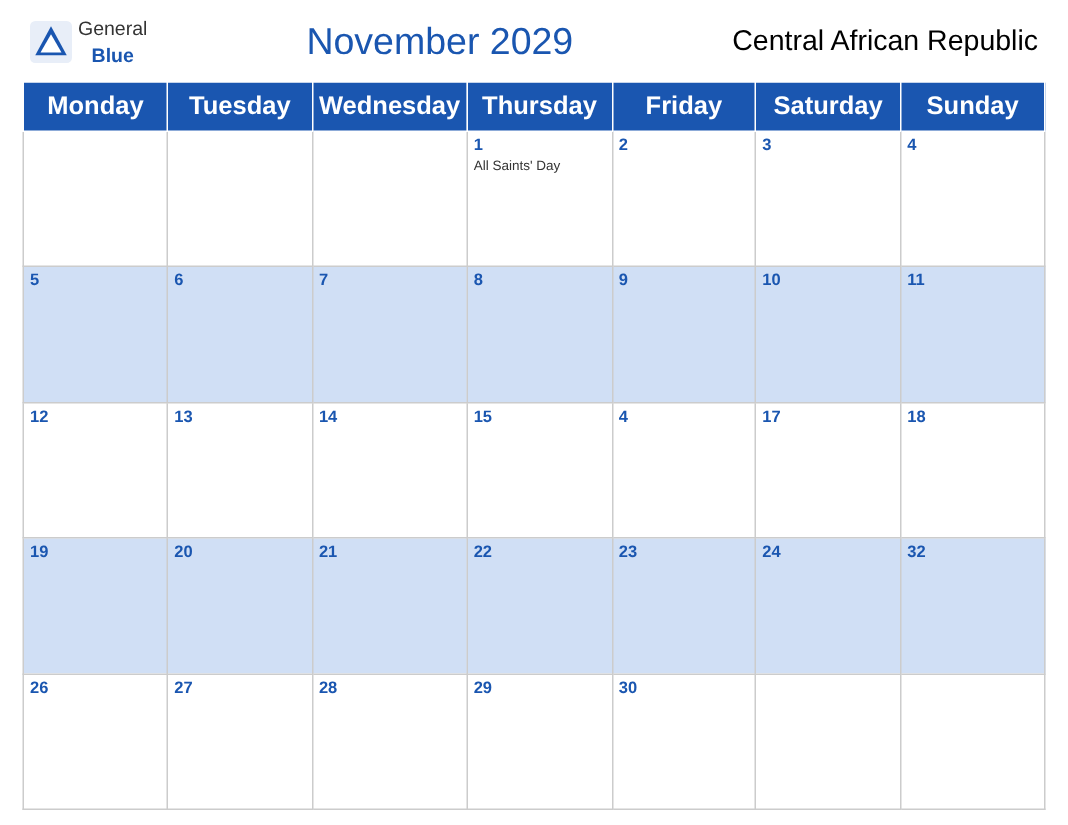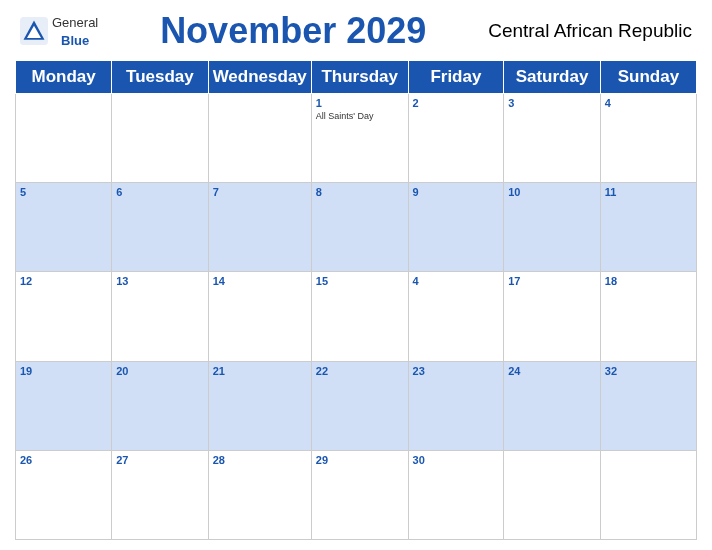--- a/index.html
+++ b/index.html
@@ -45,23 +45,23 @@
     .logo-icon {
       width: 28px;
       height: 28px;
     }
 
     .title-block {
       text-align: center;
     }
 
     .calendar-title {
-      font-size: 36px;
+      font-size: 25px;
       color: #1a56b0;
-      font-weight: bold;
+      font-weight: normal;
       text-align: center;
     }
 
     .country-name {
       font-size: 19px;
       color: #000000;
     }
 
     .calendar {
       width: 100%;

